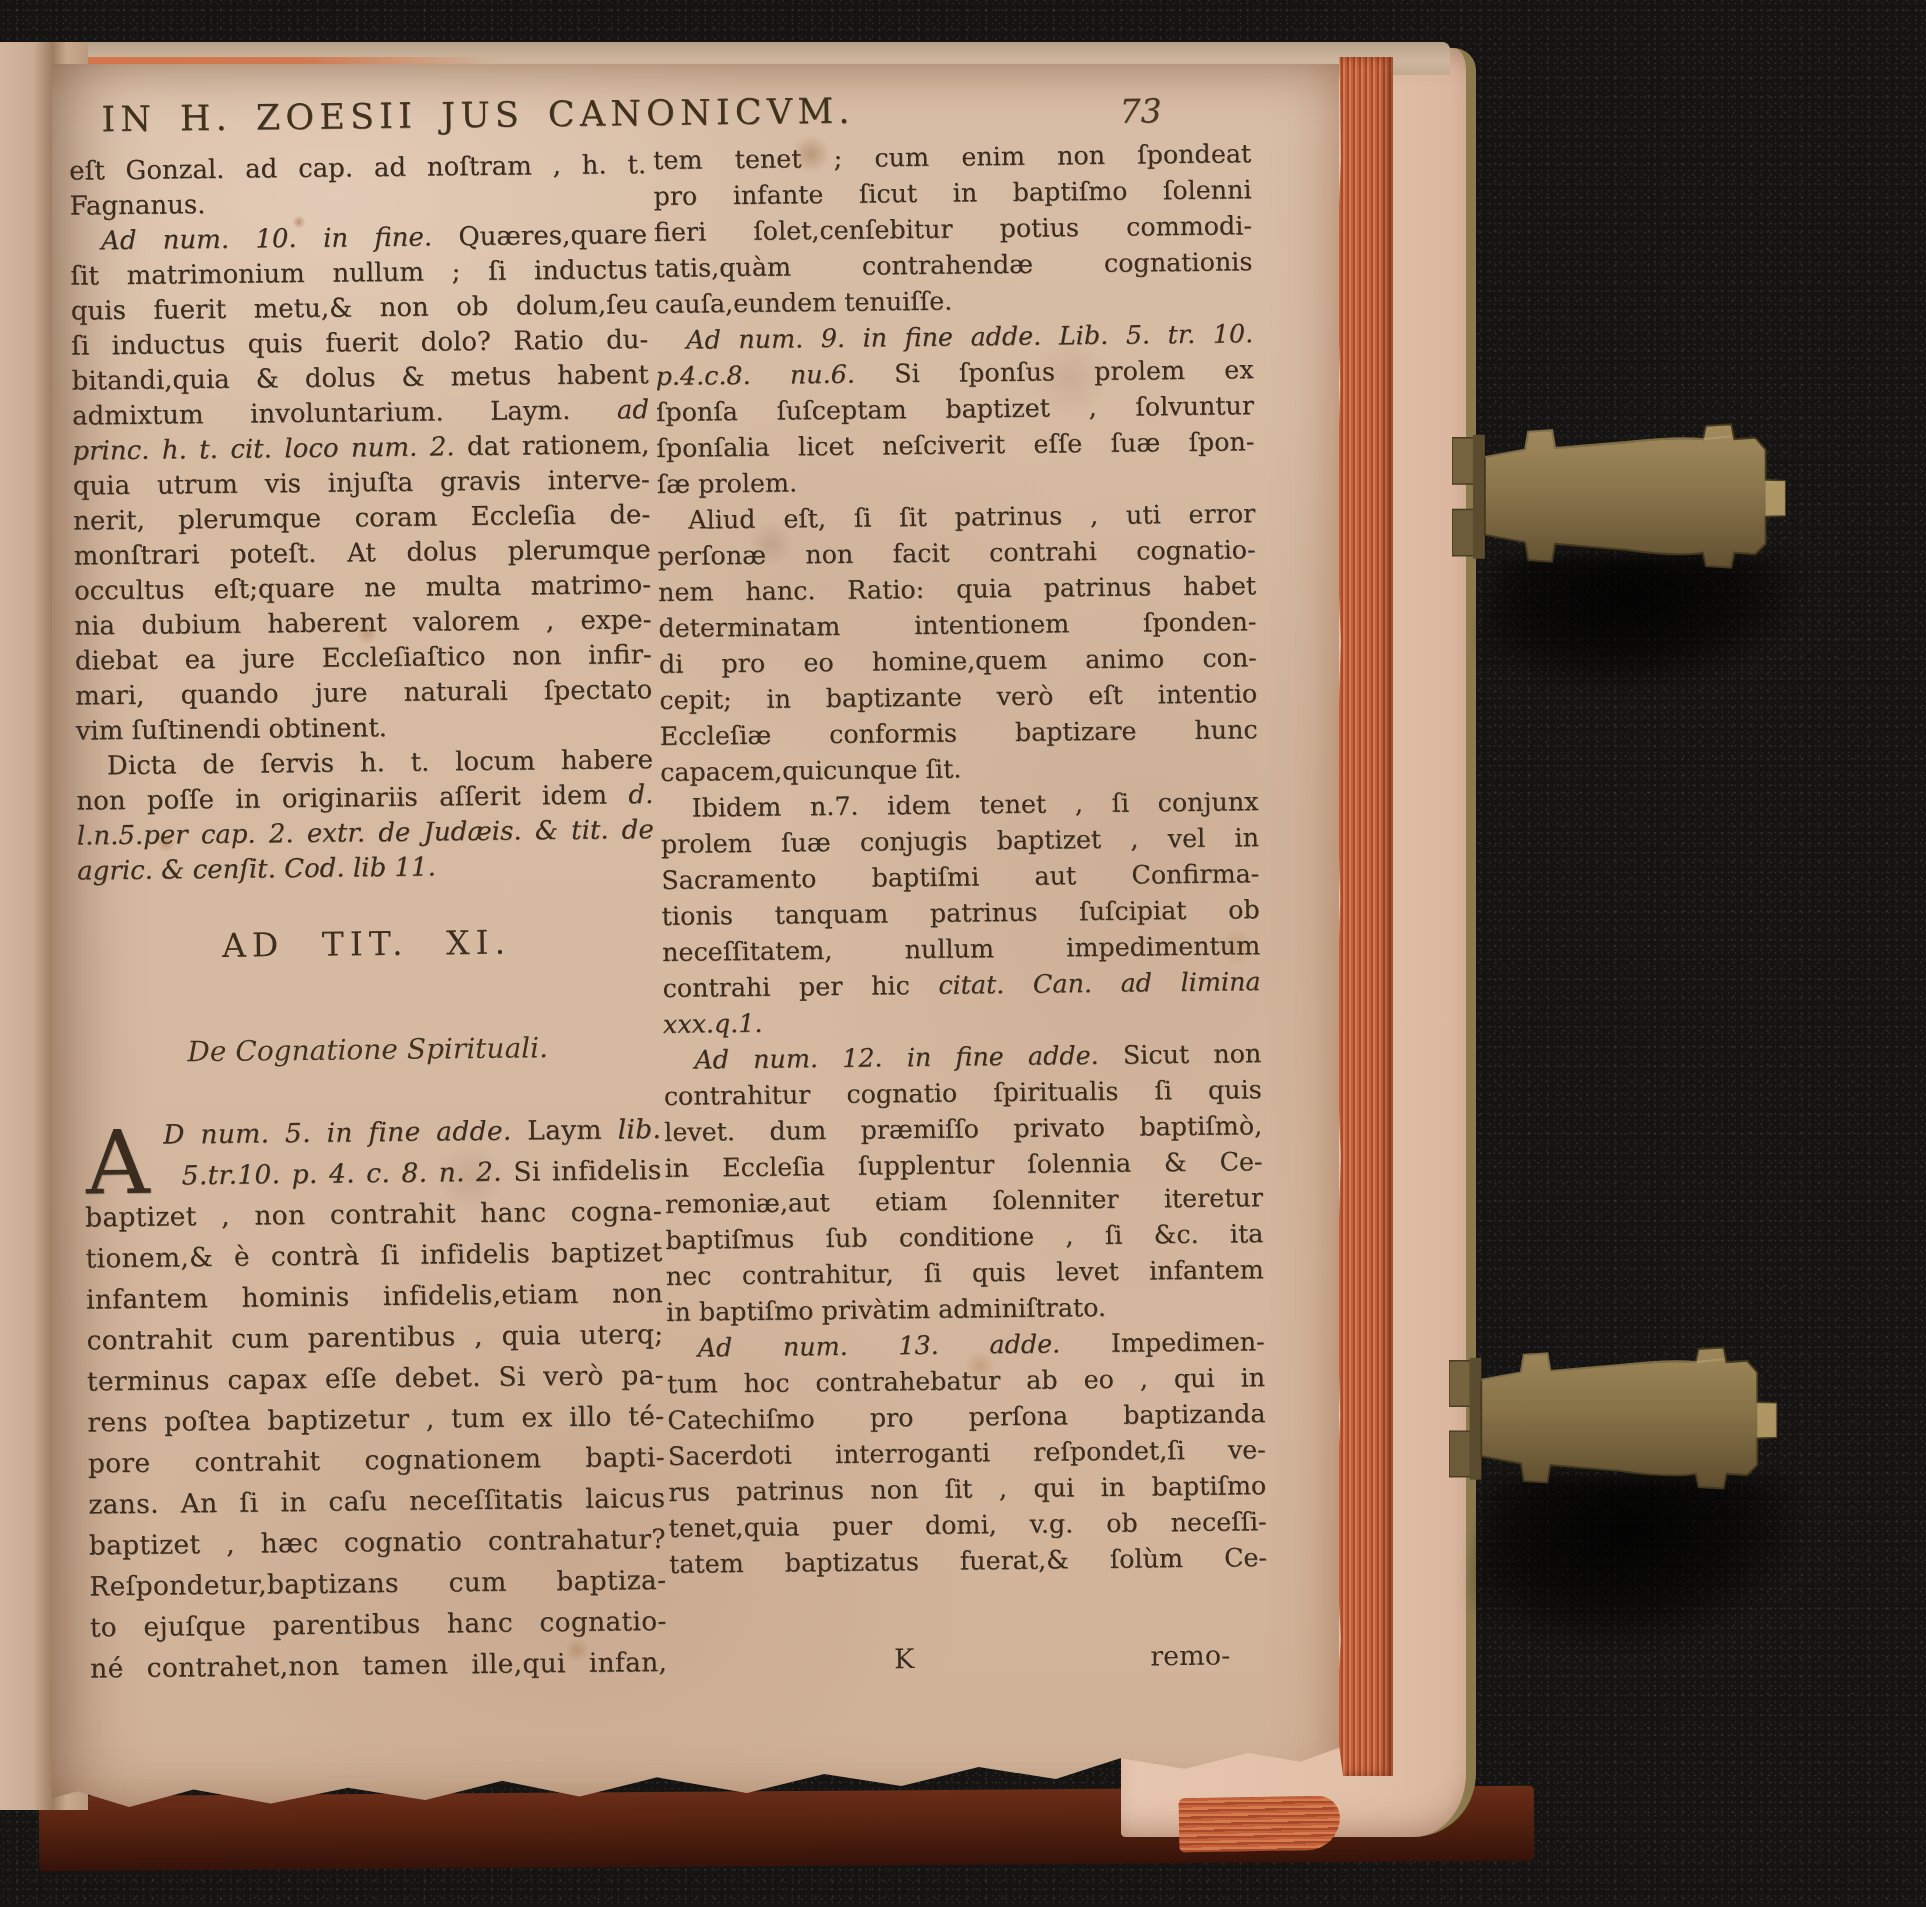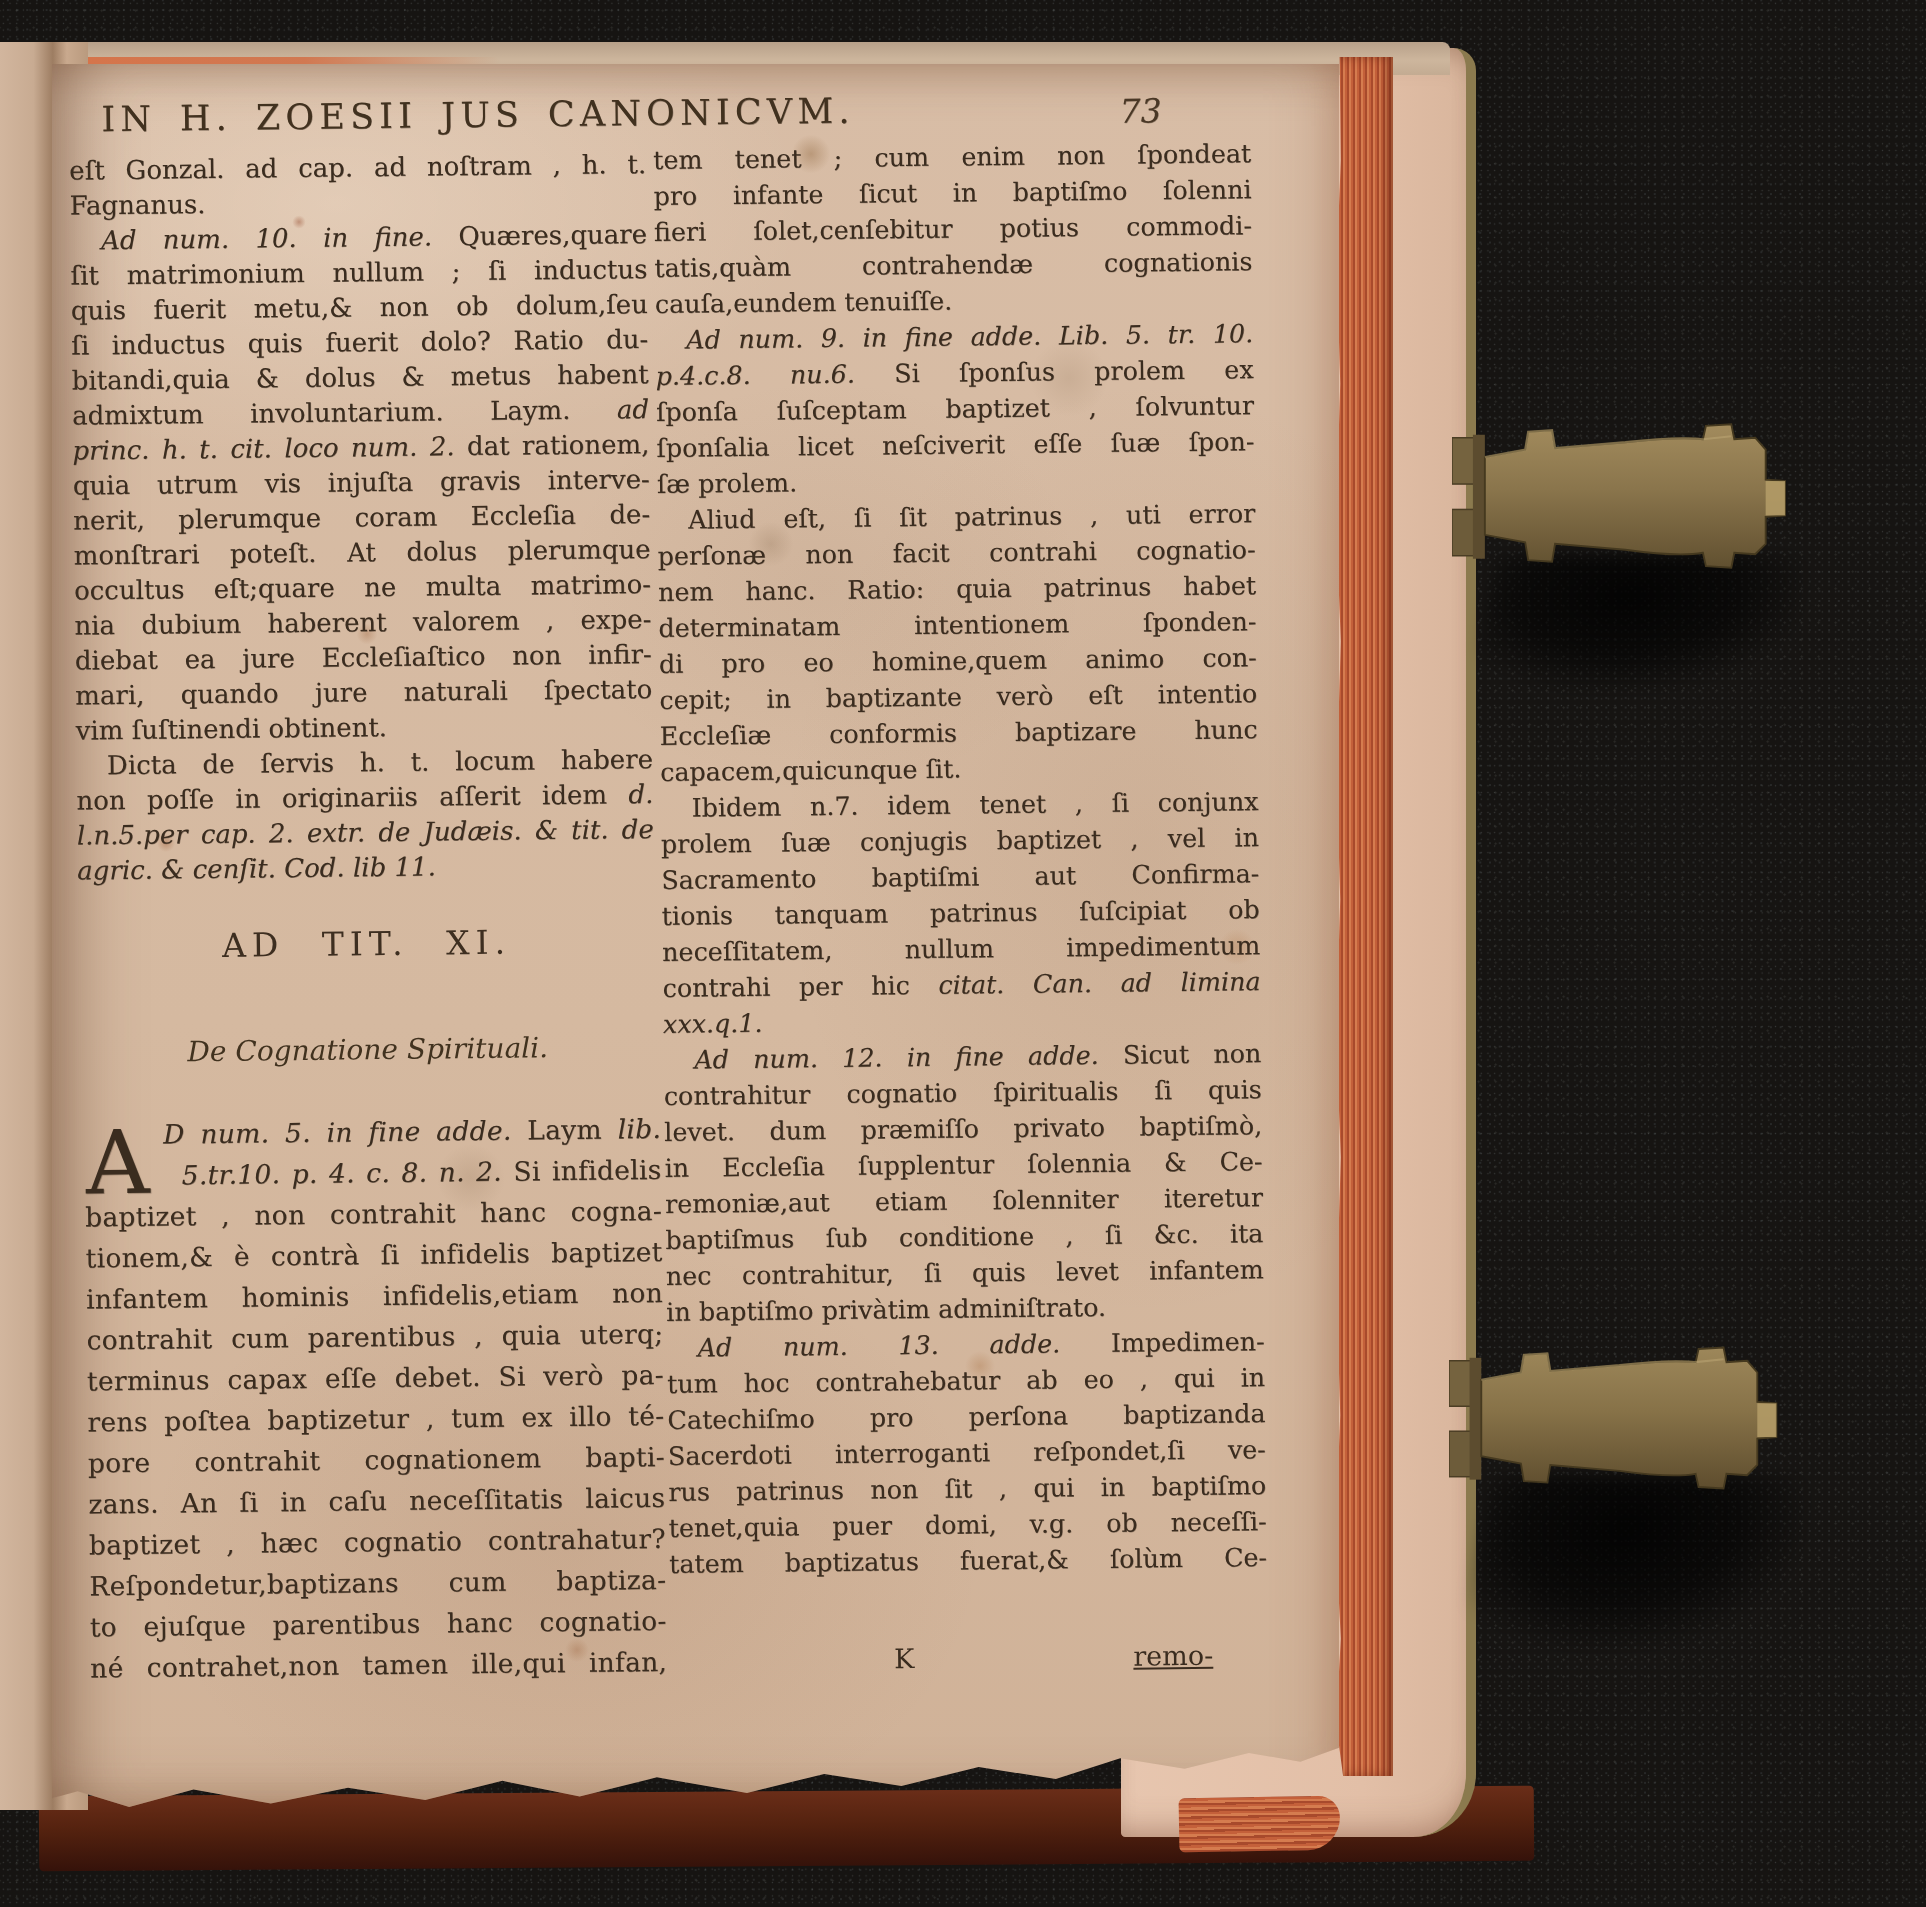--- a/index.html
+++ b/index.html
@@ -90,21 +90,21 @@
   .dropcap{position:absolute;left:1.5px;top:4.5px;font-size:88px;line-height:1;color:#3a2c1f;
     text-shadow:0.7px 0.7px 0.7px rgba(60,45,30,.4);}
   .sec-head{position:absolute;left:24px;top:858px;width:577px;text-align:center;
     font-size:33px;letter-spacing:6px;word-spacing:21px;color:#3d2e20;}
   .sec-sub{position:absolute;left:24px;top:967px;width:577px;text-align:center;
     font-size:28px;font-style:italic;color:#41321f;}
   .col-right{left:608px;top:79px;width:598px;}
   .col-right .ln{height:36px;line-height:36px;font-size:25.4px;}
   .sig-row{position:absolute;left:608px;top:1583px;width:598px;height:37px;font-size:27px;}
   .sig-k{position:absolute;left:224px;}
-  .catchword{position:absolute;right:55px;text-decoration:underline;}
+  .catchword{position:absolute;right:38px;}
 
   
   .clasp{position:absolute;}
   .clasp svg{display:block;}
   .clasp-shadow{position:absolute;background:radial-gradient(ellipse at 45% 30%, rgba(0,0,0,.85) 0%, rgba(0,0,0,.55) 45%, rgba(0,0,0,0) 75%);
     filter:blur(7.5px);transform:skewX(-10deg);}
 </style>
 </head>
 <body>
 

